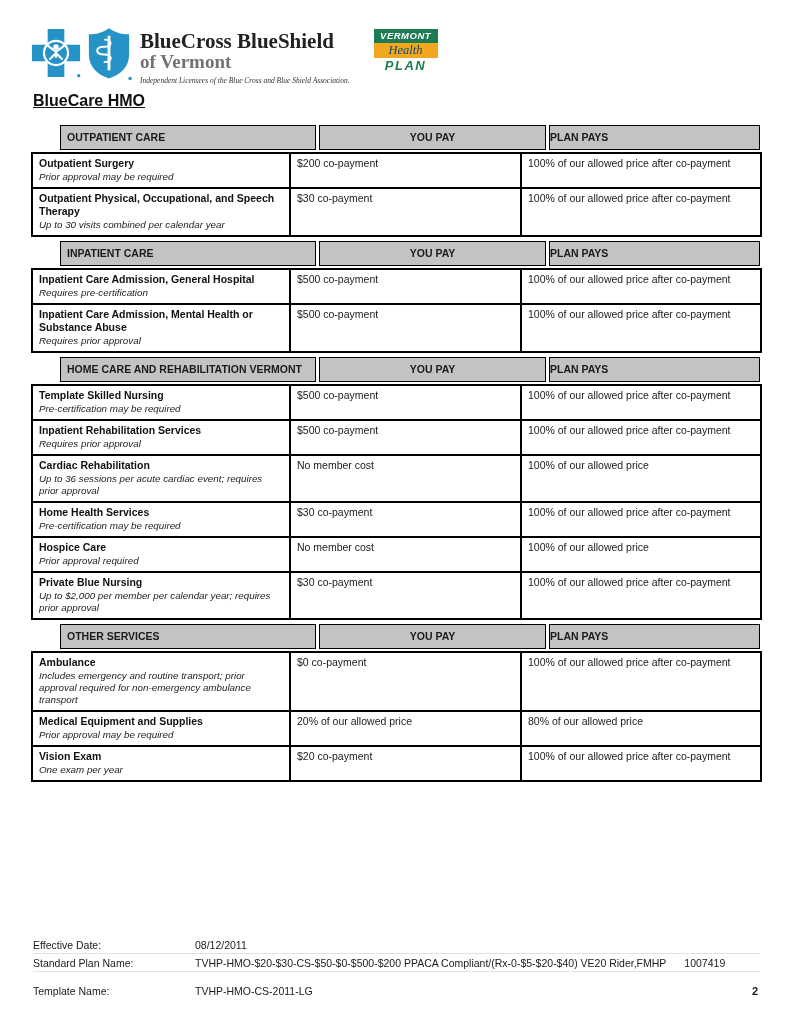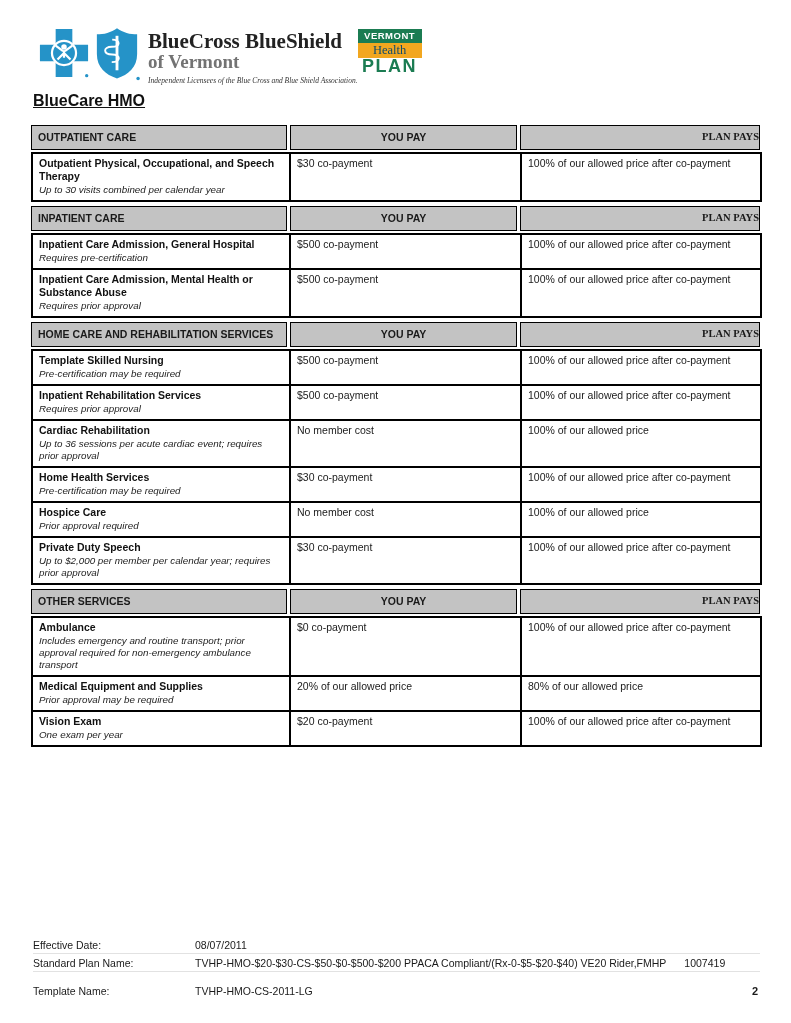--- a/index.html
+++ b/index.html
@@ -8,40 +8,40 @@
     --orange:#f2a califica71f; 
     --gray:#c3c3c3;
     --ink:#1a1a1a;
   }
   *{box-sizing:border-box;margin:0;padding:0;}
   html,body{background:#ffffff;}
   body{font-family:"Liberation Sans",sans-serif;color:var(--ink);}
   .page{position:relative;width:791px;height:1023px;background:#fff;overflow:hidden;}
 
   
-  .masthead{position:absolute;left:39px;top:27px;display:flex;align-items:flex-start;}
+  .masthead{position:absolute;left:31px;top:27px;display:flex;align-items:flex-start;}
   .logo-mark{display:flex;align-items:flex-start;}
   .bcbs-text{margin-left:8px;margin-top:3px;}
   .bcbs-line1{font-family:"Liberation Serif",serif;font-weight:bold;font-size:21px;line-height:22px;color:#222;}
   .bcbs-line2{font-family:"Liberation Serif",serif;font-weight:bold;font-size:19px;line-height:20px;color:#737373;}
   .bcbs-tagline{font-family:"Liberation Serif",serif;font-style:italic;font-size:7.5px;color:#333;margin-top:4px;}
-  .vhp{width:64px;margin-top:2px;}
+  .vhp{width:64px;margin-left:24px;margin-top:2px;font-style:italic;}
   .vhp-vermont{background:var(--green);color:#fff;font-weight:bold;font-size:9.5px;text-align:center;height:14px;line-height:14px;letter-spacing:.5px;}
   .vhp-health{background:var(--orange);color:#0c4a6e;font-family:"Liberation Serif",serif;font-size:12.5px;text-align:center;height:15px;line-height:15px;}
-  .vhp-plan{color:var(--green);font-weight:bold;font-size:18px;text-align:center;height:17px;line-height:16px;letter-spacing:1.5px;}
+  .vhp-plan{color:var(--green);font-weight:bold;font-size:13px;text-align:center;height:17px;line-height:16px;letter-spacing:1.5px;}
 
   .page-title{position:absolute;left:33px;top:92px;font-size:16px;font-weight:bold;color:#111;text-decoration:underline;}
 
   
   .table-wrap{position:absolute;left:31px;top:121px;width:729px;}
   .sec-head{display:flex;margin:4px 0 0 0;}
   .sec-cell{background:var(--gray);border:1.5px solid #000;height:25px;line-height:22px;font-size:10.5px;font-weight:bold;}
-  .sh1{width:256px;padding-left:6px;margin-right:3px;}
+  .sh1{width:256px;padding-left:6px;margin-right:3px;margin-left:29px;}
   .sh2{width:227px;text-align:center;margin-right:3px;}
-  .sh3{flex:1;text-align:right;font-family:Liberation Serif, serif;}
+  .sh3{flex:1;text-align:left;}
   table.benefits{width:729px;border-collapse:collapse;table-layout:fixed;margin-top:2px;}
   table.benefits td{border:2px solid #000;vertical-align:top;padding:3px 6px 4px 6px;background:#fff;}
   .col-service{width:258px;}
   .col-youpay{width:231px;}
   .col-planpays{width:240px;}
   .svc-name{font-size:10.5px;font-weight:bold;line-height:13px;color:#111;}
   .svc-note{font-size:9.8px;font-style:italic;line-height:12px;color:#222;margin-top:1px;}
   .cell-val{font-size:10.5px;line-height:13px;}
 
   
@@ -100,20 +100,32 @@
       <div class="sec-cell sh2">YOU PAY</div>
       <div class="sec-cell sh3">PLAN PAYS</div>
     </div>
     <table class="benefits">
       <colgroup>
             <col class="col-service">
             <col class="col-youpay">
             <col class="col-planpays">
           </colgroup>
       <tbody>
+  <tr>
+    <td>
+      <div class="svc-name">Outpatient Surgery</div>
+      <div class="svc-note">Prior approval may be required</div>
+    </td>
+    <td>
+                <div class="cell-val">$200 co-payment</div>
+              </td>
+    <td>
+                <div class="cell-val">100% of our allowed price after co-payment</div>
+              </td>
+  </tr>
 
   <tr>
     <td>
       <div class="svc-name">Outpatient Physical, Occupational, and Speech Therapy</div>
       <div class="svc-note">Up to 30 visits combined per calendar year</div>
     </td>
     <td>
                 <div class="cell-val">$30 co-payment</div>
               </td>
     <td>
@@ -161,21 +173,21 @@
     <td>
                 <div class="cell-val">100% of our allowed price after co-payment</div>
               </td>
   </tr>
 </tbody>
     </table>
   </section>
 
   <section>
     <div class="sec-head">
-      <div class="sec-cell sh1">HOME CARE AND REHABILITATION SERVICES</div>
+      <div class="sec-cell sh1">HOME CARE AND REHABILITATION VERMONT</div>
       <div class="sec-cell sh2">YOU PAY</div>
       <div class="sec-cell sh3">PLAN PAYS</div>
     </div>
     <table class="benefits">
       <colgroup>
             <col class="col-service">
             <col class="col-youpay">
             <col class="col-planpays">
           </colgroup>
       <tbody>
@@ -239,21 +251,21 @@
     <td>
                 <div class="cell-val">No member cost</div>
               </td>
     <td>
                 <div class="cell-val">100% of our allowed price</div>
               </td>
   </tr>
 
   <tr>
     <td>
-      <div class="svc-name">Private Duty Speech</div>
+      <div class="svc-name">Private Blue Nursing</div>
       <div class="svc-note">Up to $2,000 per member per calendar year; requires prior approval</div>
     </td>
     <td>
                 <div class="cell-val">$30 co-payment</div>
               </td>
     <td>
                 <div class="cell-val">100% of our allowed price after co-payment</div>
               </td>
   </tr>
 </tbody>
@@ -312,21 +324,21 @@
               </td>
   </tr>
 </tbody>
     </table>
   </section>
 </div>
 
   <div class="footer">
     <div class="f-row rule">
       <div class="f-label">Effective Date:</div>
-      <div class="f-value">08/07/2011</div>
+      <div class="f-value">08/12/2011</div>
     </div>
     <div class="f-row rule">
       <div class="f-label">Standard Plan Name:</div>
       <div class="f-value"><span>TVHP-HMO-$20-$30-CS-$50-$0-$500-$200 PPACA Compliant/(Rx-0-$5-$20-$40) VE20 Rider,FMHP</span><span class="f-plan-number">1007419</span></div>
     </div>
     <div class="f-row f-template">
       <div class="f-label">Template Name:</div>
       <div class="f-value">TVHP-HMO-CS-2011-LG</div>
       <div class="page-number">2</div>
     </div>

